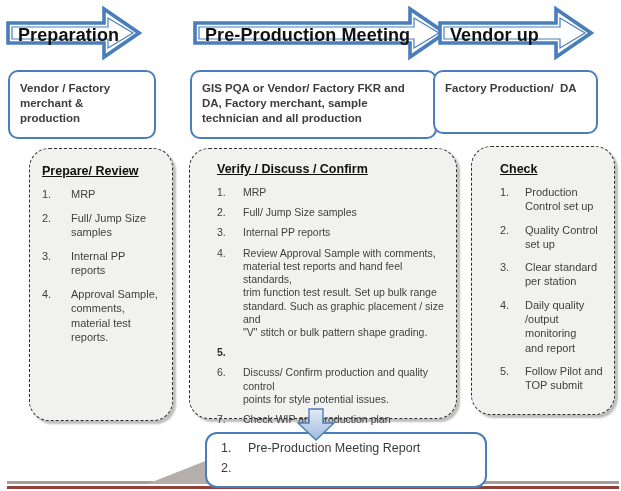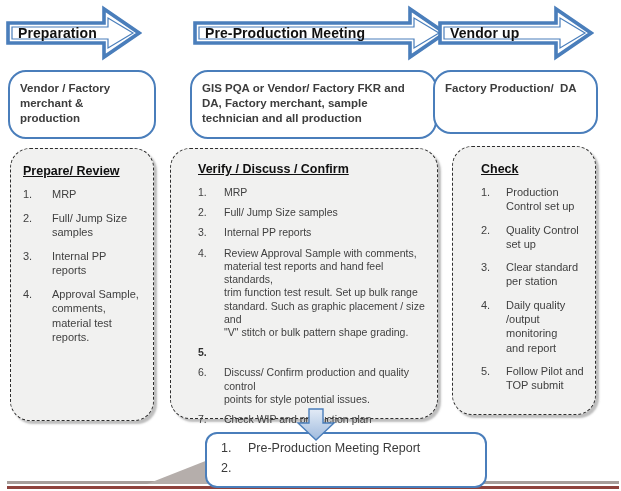--- a/index.html
+++ b/index.html
@@ -3,33 +3,33 @@
 <meta charset="utf-8">
 <style>
   html,body{margin:0;padding:0;background:#fff;}
   #canvas{
     position:relative;width:621px;height:491px;background:#ffffff;overflow:hidden;
     font-family:"Liberation Sans", sans-serif;color:#000;
   }
   
   .arrow-wrap{position:absolute;top:4px;height:58px;}
   .arrow-label{
-    position:absolute;left:13px;top:21px;font-size:14px;font-weight:bold;color:#111;
+    position:absolute;left:13px;top:21px;font-size:18px;font-weight:bold;color:#111;
     white-space:nowrap;letter-spacing:.1px;
   }
   
   .role-box{
-    position:absolute;background:#fff;border:2.5px solid #4a7ebb;border-radius:18px;
+    position:absolute;background:#fff;border:2.5px solid #4a7ebb;border-radius:10px;
     padding:9px 10px;font-size:11.5px;font-weight:bold;color:#3d3d3d;line-height:1.32;
     white-space:pre-wrap;box-sizing:border-box;
   }
   
   .detail{
     position:absolute;background:#f1f1f0;border:1.6px dashed #2e2e2e;border-radius:20px;
-    box-shadow:3px 3px 2px rgba(110,110,110,.45);box-sizing:border-box;
+    box-shadow:3px 3px 2px rgba(110,110,110,.45);box-sizing:border-box;margin-left:19px;
   }
   .detail h3{
     margin:0 0 9px 0;font-size:12.5px;font-weight:bold;text-decoration:underline;color:#101010;
   }
   .li{display:flex;color:#3f3f3f;}
   .li .num{flex:0 0 26px;}
   .li .text{white-space:pre-wrap;}
   .d1{padding:15px 6px 0 12px;}
   .d1 .li{font-size:11px;line-height:1.28;margin-bottom:10px;}
   .d1 .num{flex-basis:29px;}

